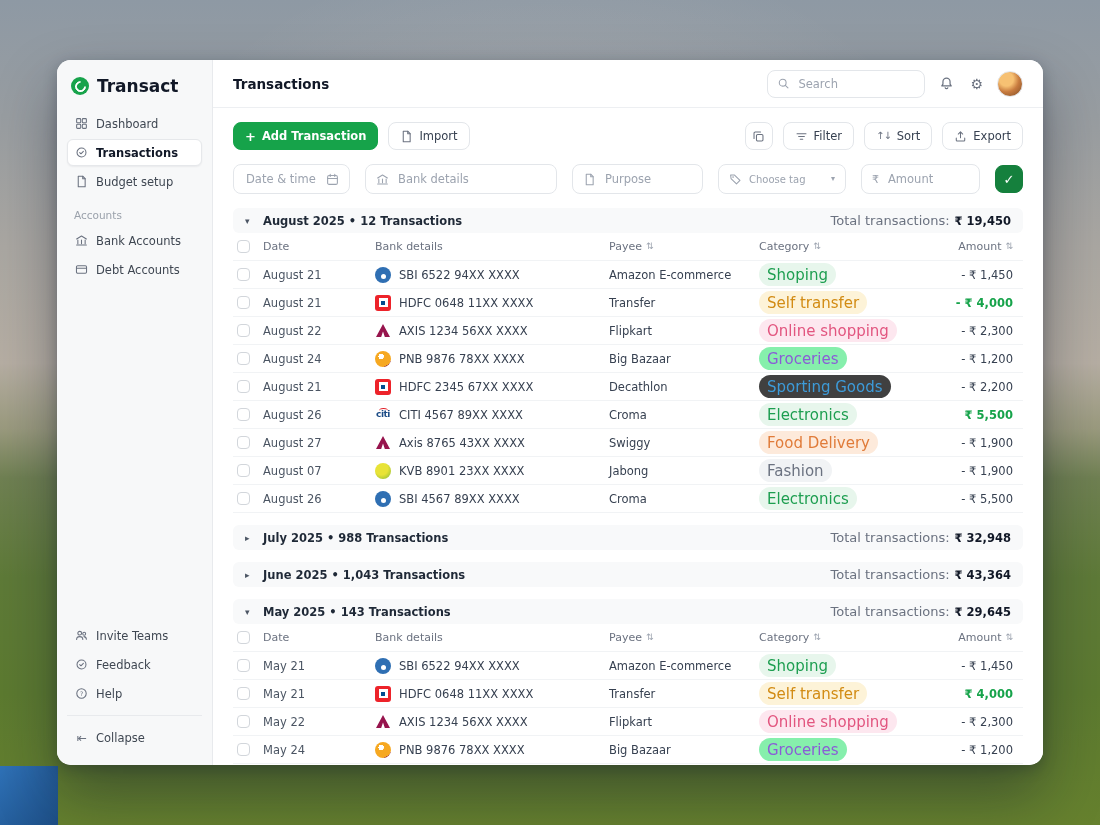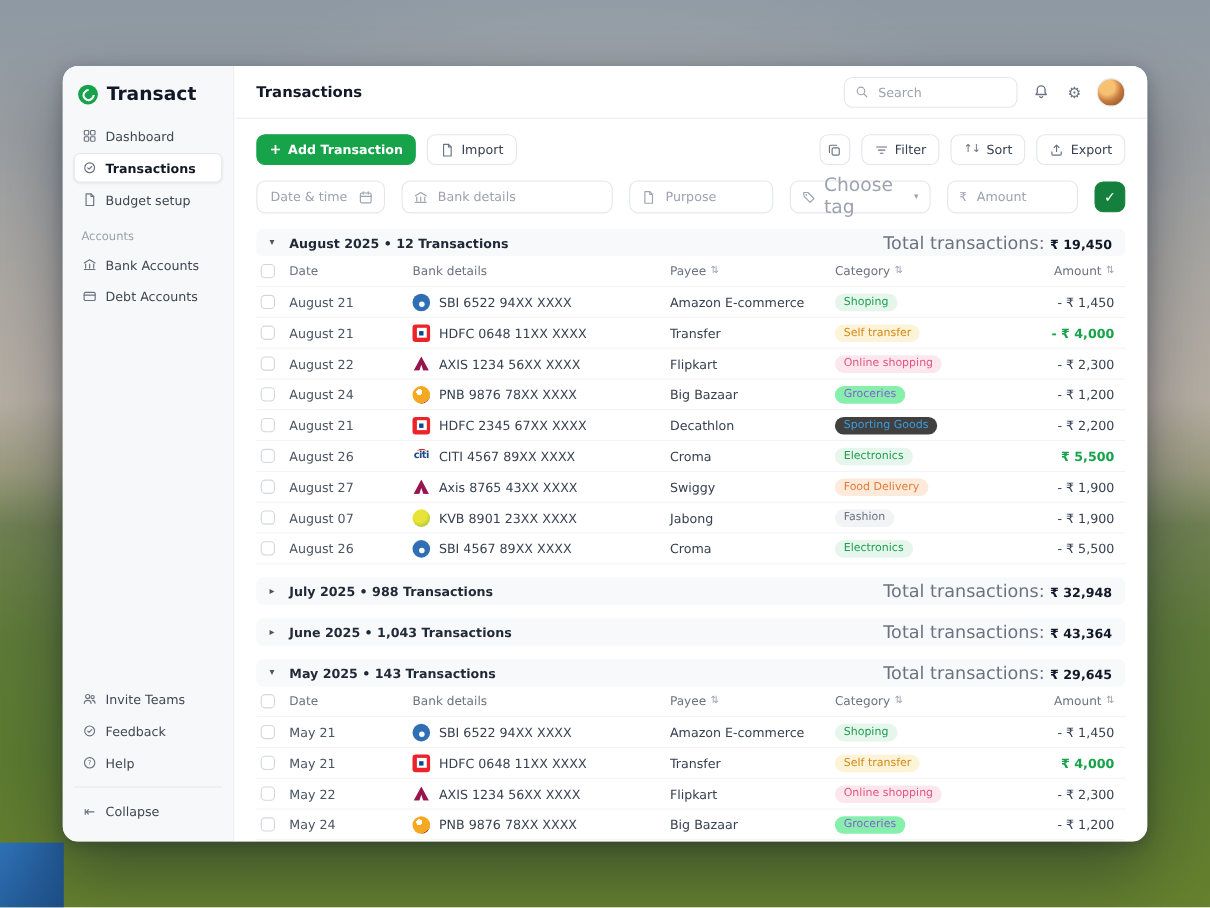--- a/index.html
+++ b/index.html
@@ -64,51 +64,51 @@
   .iconsq{width:28px;padding:0;justify-content:center}
   .sort-glyph{font-size:10px;letter-spacing:-1px;color:#6b7280;line-height:1}
 
   
   .filterbar{display:flex;align-items:center;gap:15px;padding:4px 20px 14px;flex:none}
   .ffield{display:flex;align-items:center;gap:7px;height:30px;border:1px solid #e3e6ea;border-radius:8px;
       padding:0 10px;box-sizing:border-box;background:#fff;flex:none}
   .ffield input{border:0;outline:0;min-width:0;width:100%;font-size:11.5px;background:transparent;
       color:#374151;font-family:inherit}
   .f-date{width:117px}.f-bank{width:192px}.f-purpose{width:131px}.f-tag{width:128px}.f-amount{width:119px}
-  .ph{font-size:17px;color:#9ca3af;flex:1}
+  .ph{font-size:10px;color:#9ca3af;flex:1}
   .chev{font-size:8px;color:#9ca3af;line-height:1}
   .rupee-ic{font-size:11px;color:#9ca3af;line-height:1}
   .applybtn{width:28px;height:28px;flex:none;border-radius:8px;background:#15803d;border:1px solid #15803d;
       color:#fff;font-size:13px;display:flex;align-items:center;justify-content:center;cursor:pointer}
 
   
   .list{flex:1;overflow:hidden;padding:0 20px}
   .tgroup{margin-bottom:12px}
   .ghead{display:flex;align-items:center;gap:8px;height:25px;background:#f8f9fa;border-radius:6px;
       padding:0 12px;font-size:11.5px;cursor:pointer}
   .caret{font-size:9px;color:#4b5563;width:10px;flex:none}
   .gtitle{font-weight:600;color:#1f2937}
   .gtotal{margin-left:auto;display:flex;gap:5px;align-items:baseline}
-  .glabel{color:#6b7280;font-size:16px}
+  .glabel{color:#6b7280;font-size:13px}
   .gvalue{font-weight:700;color:#111827;font-size:11.5px}
 
   .trow{display:grid;grid-template-columns:26px 112px 234px 150px 192px 1fr;align-items:center;
       height:27px;border-bottom:1px solid #f1f3f5;padding:0 10px 0 4px;font-size:11.5px;color:#374151}
   .thead{color:#6b7280;font-size:11px}
   .hcell{display:flex;align-items:center;gap:4px}
   .cend{justify-content:flex-end}
   .sortg{font-size:9px;color:#9ca3af;line-height:1}
   .checkbox{width:13px;height:13px;border:1.4px solid #d2d6db;border-radius:4px;display:inline-block;
       box-sizing:border-box;background:#fff;cursor:pointer}
   .cdate{color:#4b5563}
   .cbank{display:flex;align-items:center;gap:8px}
   .camount{text-align:right;font-weight:500}
   .amount-green{color:#16a34a;font-weight:600}
 
-  .badge{font-size:10px;padding:2.5px 8px;border-radius:999px;font-weight:500;display:inline-block}
+  .badge{font-size:15px;padding:2.5px 8px;border-radius:999px;font-weight:500;display:inline-block}
   .tone-green{background:#e7f6ec;color:#1d9e50}
   .tone-yellow{background:#fdf3d8;color:#d28b13}
   .tone-pink{background:#fde7ef;color:#e2557f}
   .tone-purple{background:#86efac;color:#8a5cd6}
   .tone-blue{background:#404040;color:#3d9bd9}
   .tone-orange{background:#fdeadb;color:#e07b39}
   .tone-gray{background:#f1f3f5;color:#6b7280}
 
   
   .bank-icon{width:16px;height:16px;border-radius:50%;display:inline-flex;align-items:center;

